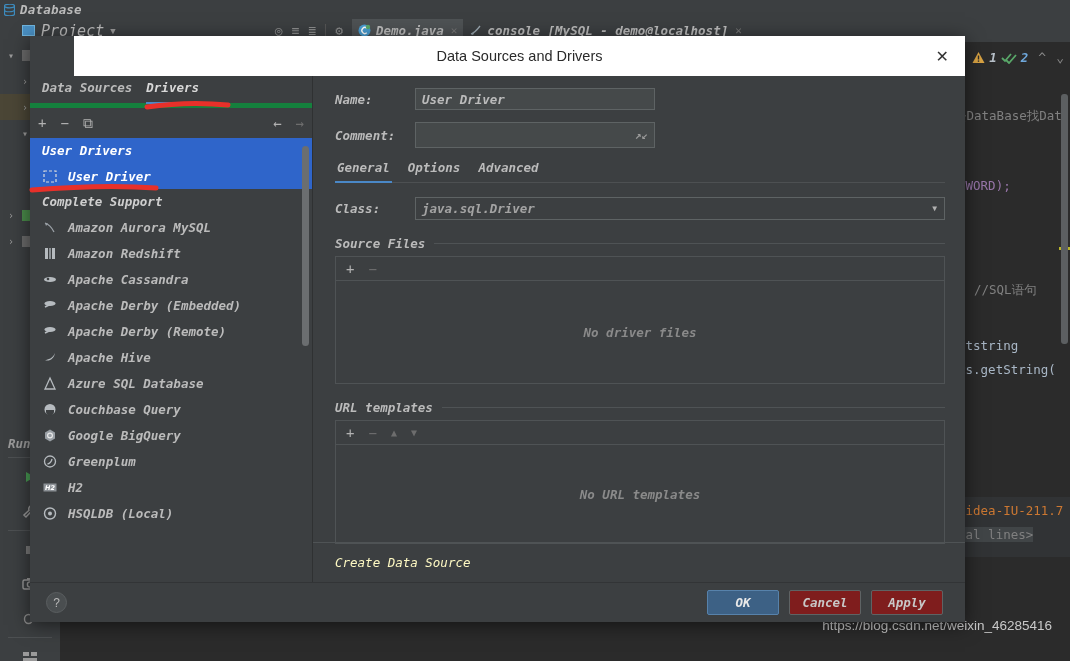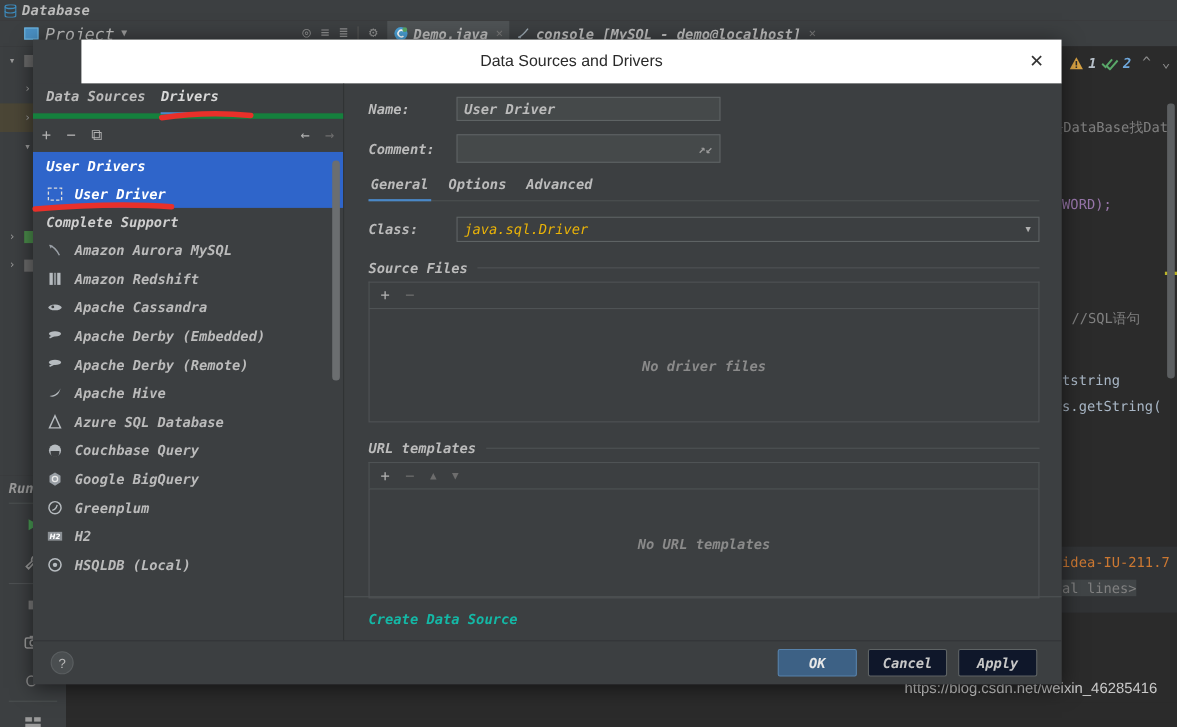--- a/index.html
+++ b/index.html
@@ -125,51 +125,51 @@
   .gtabs { display: flex; align-items: flex-end; margin-top: 6px; border-bottom: 1px solid #4d5052; }
   .gtab { font-size: 12.5px; font-style: italic; font-weight: bold; color: #bbbbbb;
           padding: 0 16px 7px 2px; position: relative; }
   .gtab.sel::after { content: ""; position: absolute; left: 0; right: 14px; bottom: -1px; height: 2px; background: #4a88c7; }
 
   .class-row { display: flex; align-items: center; margin-top: 14px; }
   .class-box {
     flex: 1; height: 23px; background: #3c3f41; border: 1px solid #5e6364;
     display: flex; align-items: center; padding: 0 6px; position: relative;
   }
-  .class-val { color: #eab308; font-size: 12.5px; font-style: italic; font-weight: normal; }
+  .class-val { color: #a3a3a3; font-size: 12.5px; font-style: italic; font-weight: bold; }
   .cb-caret { position: absolute; right: 7px; color: #b0b0b0; font-size: 8px; }
 
   .section { margin-top: 16px; }
   .sec-head { display: flex; align-items: center; gap: 9px; }
   .sec-title { color: #bbbbbb; font-size: 12.5px; font-style: italic; font-weight: bold; white-space: nowrap; }
   .sec-rule { flex: 1; height: 1px; background: #50five4; background: #4f5355; }
   .sec-toolbar { height: 24px; border: 1px solid #4f5355; border-bottom: none; display: flex;
                  align-items: center; padding-left: 10px; gap: 14px; margin-top: 5px; }
   .sec-body { border: 1px solid #4f5355; height: 104px; display: flex; align-items: center;
               justify-content: center; color: #8a8a8a; font-size: 12.5px;
               font-style: italic; font-weight: bold; }
   .sec-body.short { height: 100px; }
 
   .cds-bar { position: absolute; left: 0; right: 0; bottom: 0; height: 40px;
              border-top: 1px solid #4f5355; display: flex; align-items: center; padding-left: 22px; }
-  .cds-link { color: #14b8a6; font-size: 12.5px; font-style: italic; font-weight: bold; cursor: pointer; text-align: center; }
+  .cds-link { color: #fef9c3; font-size: 12.5px; font-style: italic; font-weight: normal; cursor: pointer; text-align: center; }
 
   .dlg-footer {
     height: 40px; background: #3c3f41; display: flex; align-items: center;
     padding: 0 22px 0 16px; border-top: 1px solid #323436;
   }
   .help-btn {
     width: 21px; height: 21px; border-radius: 50%; background: #4a4e50; border: 1px solid #5a5e60;
     color: #b9b9b9; display: flex; align-items: center; justify-content: center;
     font-size: 12px; font-family: "Liberation Sans", sans-serif; cursor: pointer;
   }
   .footer-spacer { flex: 1; }
   .dbtn {
     min-width: 72px; height: 25px; margin-left: 10px; border: 1px solid #5e6364;
-    background: #0f172a; color: #c8c8c8; font-size: 12.5px; font-style: italic; font-weight: bold;
+    background: #7f1d1d; color: #c8c8c8; font-size: 12.5px; font-style: italic; font-weight: bold;
     display: flex; align-items: center; justify-content: center; cursor: pointer;
     font-family: "DejaVu Sans Mono", monospace; border-radius: 2px;
   }
   .dbtn.primary { background: #3d6185; border-color: #5782ab; color: #e8e8e8; }
 
   
   .annot { position: absolute; pointer-events: none; }
 
   
   .status-icons { position: absolute; right: 6px; top: 50px; display: flex; align-items: center; gap: 4px; }

